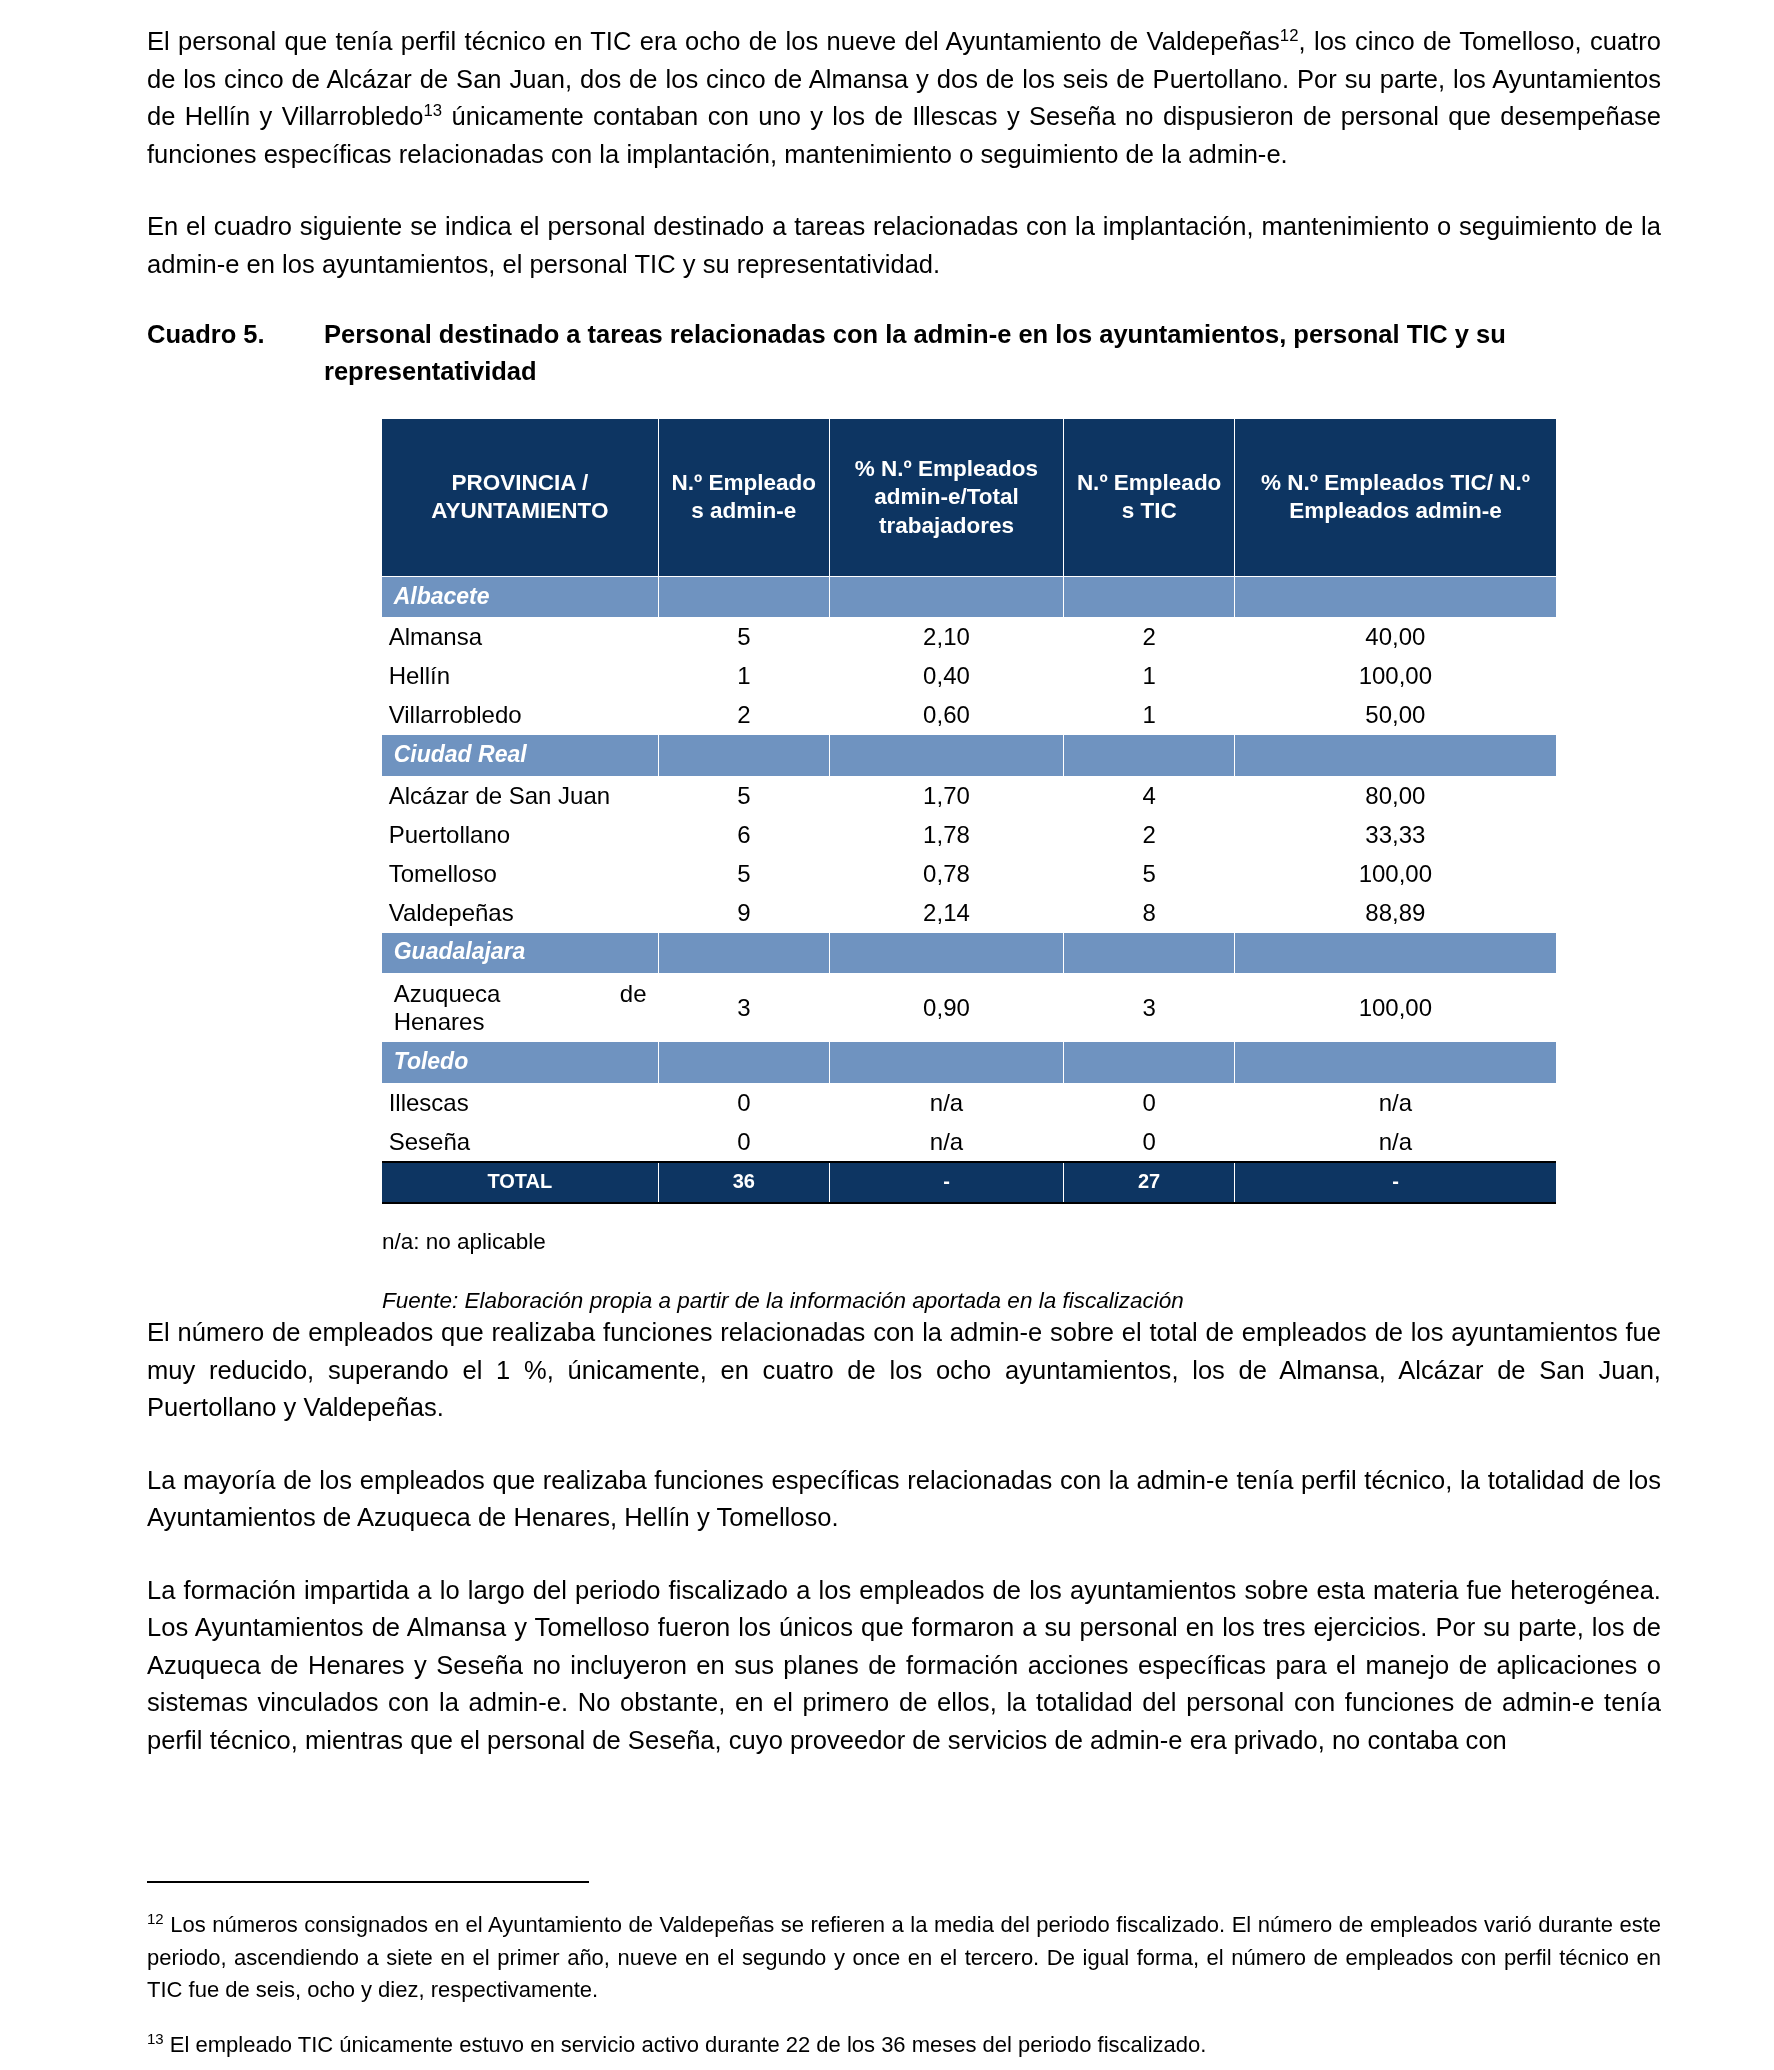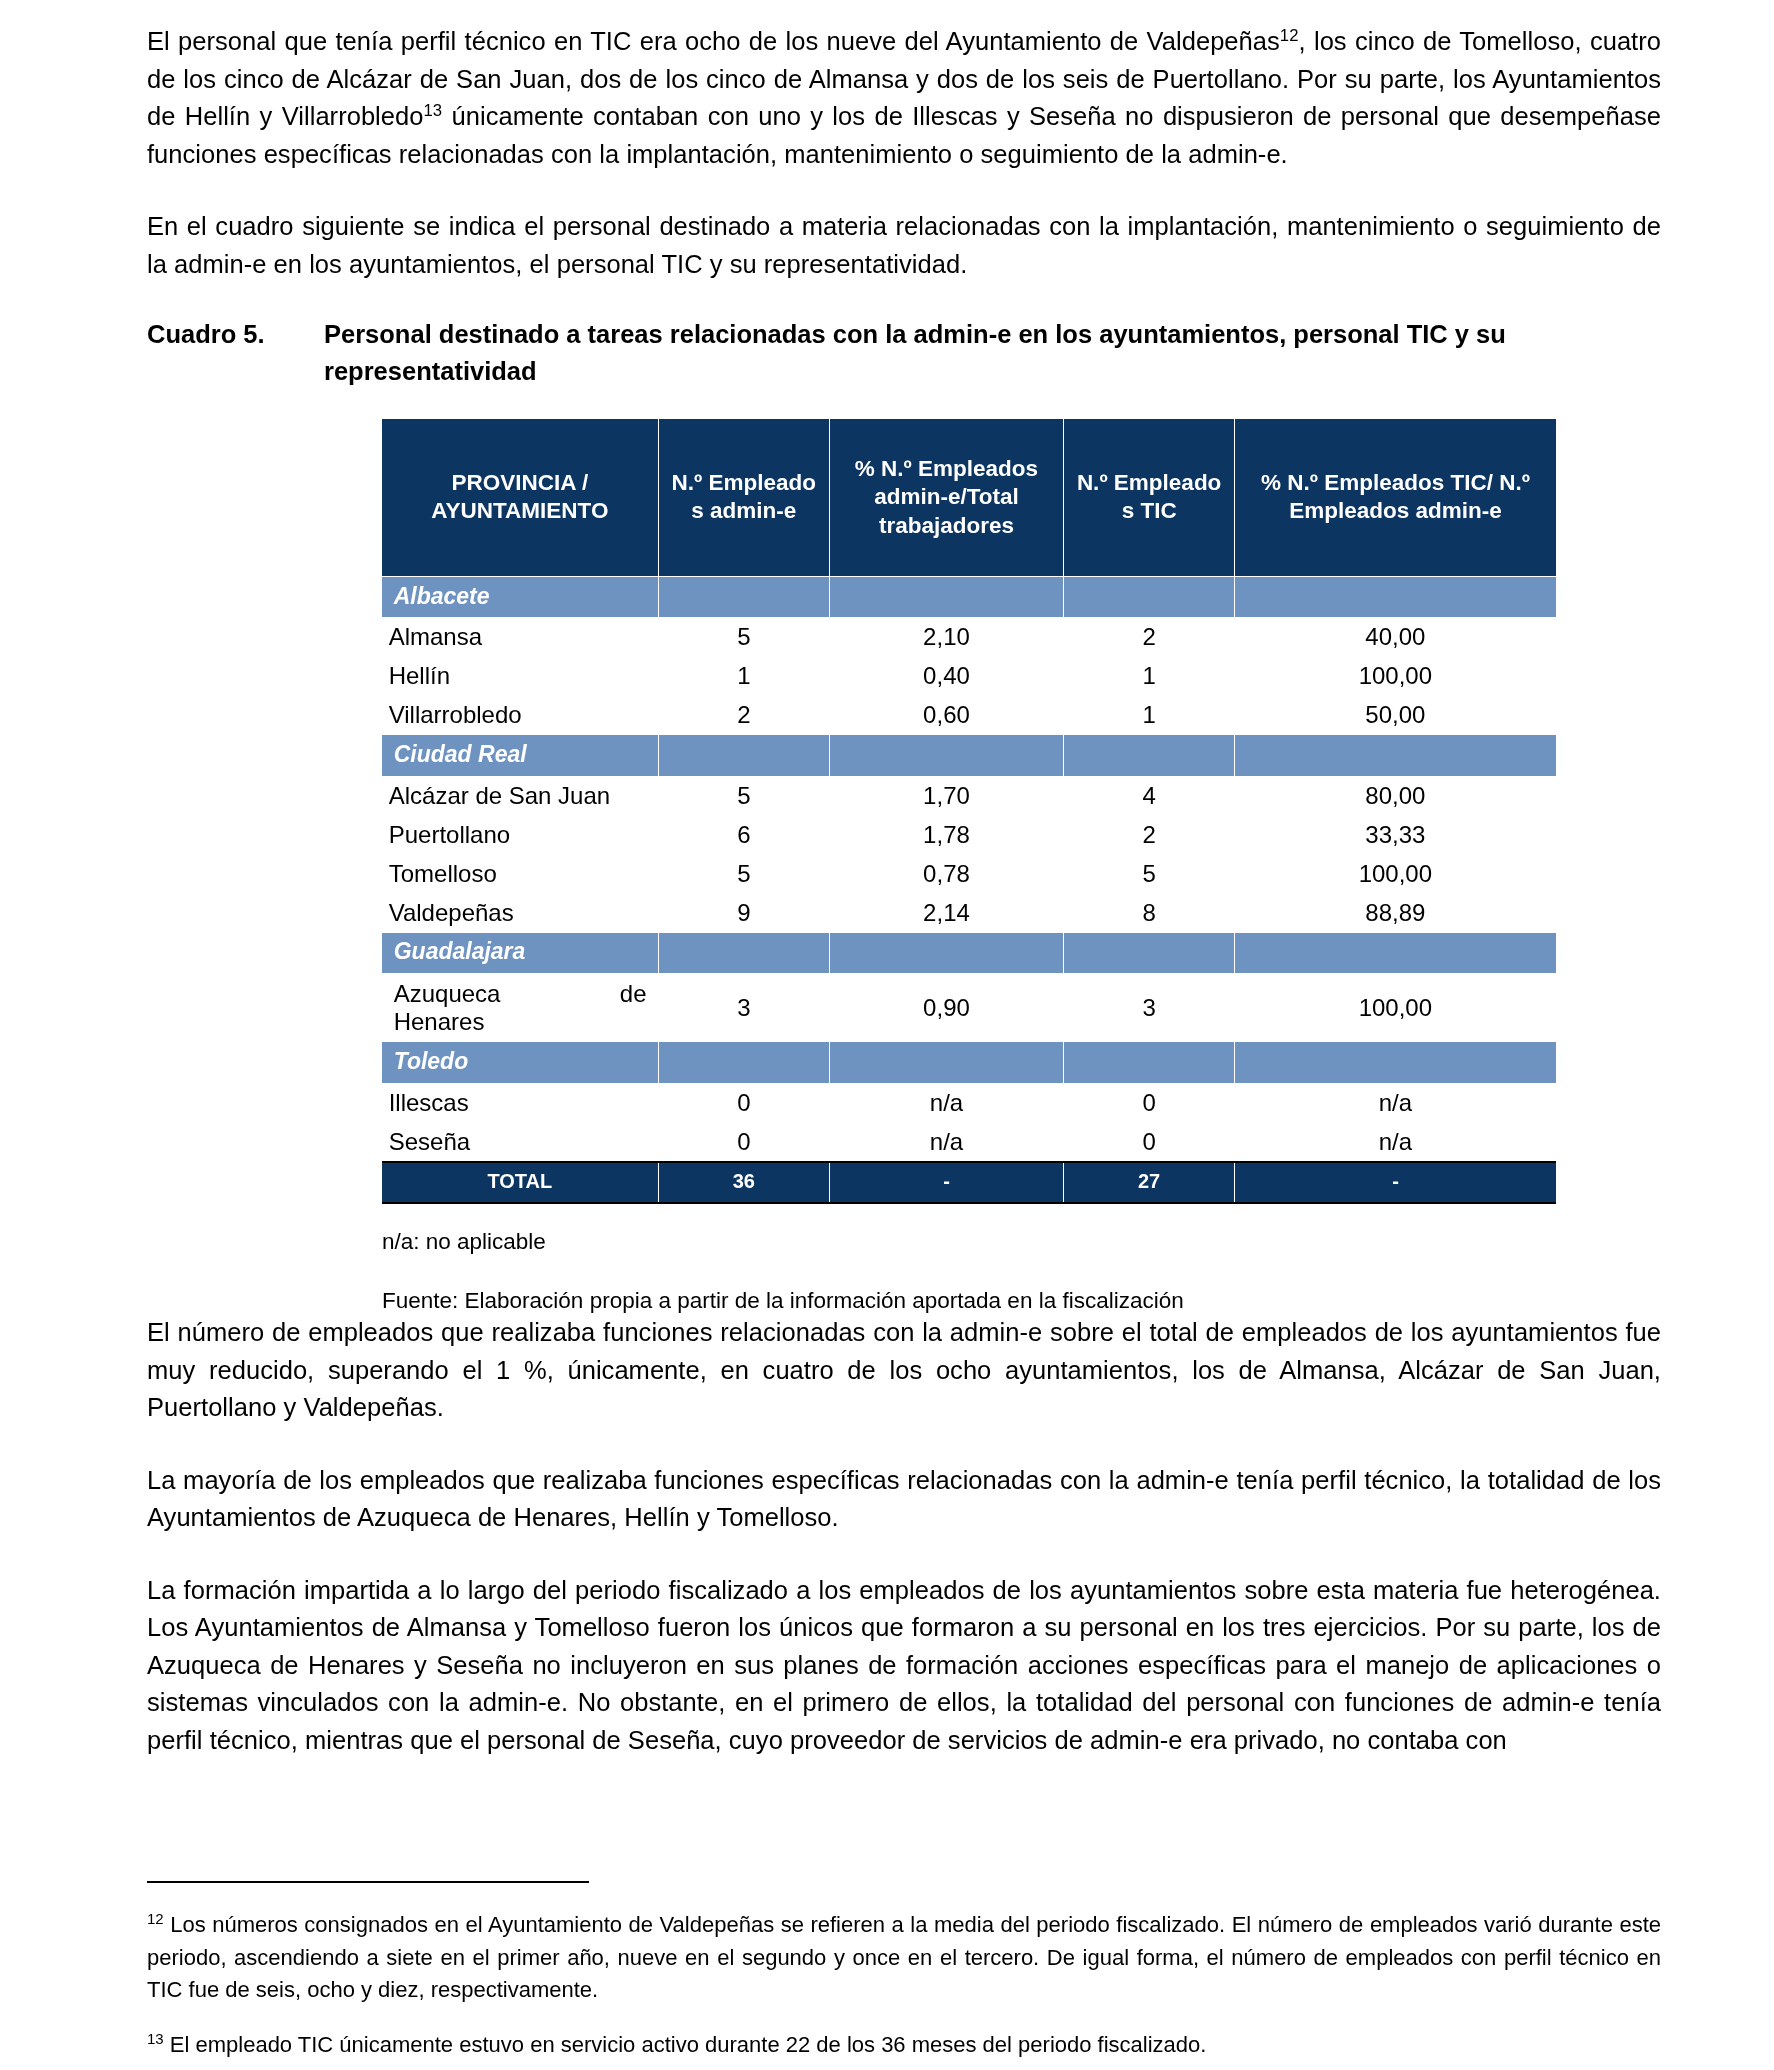--- a/index.html
+++ b/index.html
@@ -137,20 +137,21 @@
     border-right: 1.7px solid #ffffff;
   }
   tr.total td:last-child { border-right: none; }
 
   .note {
     font-size: 22.5px;
     margin: 25px 0 0 235px;
   }
   .source {
     font-size: 22.5px;
+    font-style: italic;
     margin: 33px 0 0 235px;
   }
 
   .after-table { margin-top: 47px; }
 
   
   .footnote-sep {
     position: absolute;
     left: 147px;
     top: 1881px;
@@ -177,21 +178,21 @@
     line-height: 0;
   }
 </style>
 </head>
 <body>
 
 <div class="page">
 
   <p class="body-text" id="para-1">El personal que tenía perfil técnico en TIC era ocho de los nueve del Ayuntamiento de Valdepeñas<sup class="fn">12</sup>, los cinco de Tomelloso, cuatro de los cinco de Alcázar de San Juan, dos de los cinco de Almansa y dos de los seis de Puertollano. Por su parte, los Ayuntamientos de Hellín y Villarrobledo<sup class="fn">13</sup> únicamente contaban con uno y los de Illescas y Seseña no dispusieron de personal que desempeñase funciones específicas relacionadas con la implantación, mantenimiento o seguimiento de la admin-e.</p>
 
-  <p class="body-text tight">En el cuadro siguiente se indica el personal destinado a materia relacionadas con la implantación, mantenimiento o seguimiento de la admin-e en los ayuntamientos, el personal TIC y su representatividad.</p>
+  <p class="body-text tight">En el cuadro siguiente se indica el personal destinado a tareas relacionadas con la implantación, mantenimiento o seguimiento de la admin-e en los ayuntamientos, el personal TIC y su representatividad.</p>
 
   <div class="caption">
     <div class="caption-label">Cuadro 5.</div>
     <div class="caption-text">Personal destinado a tareas relacionadas con la admin-e en los ayuntamientos, personal TIC y su representatividad</div>
   </div>
 
   <div class="table-wrap">
     <table class="data">
       <colgroup>
         <col class="c0">

